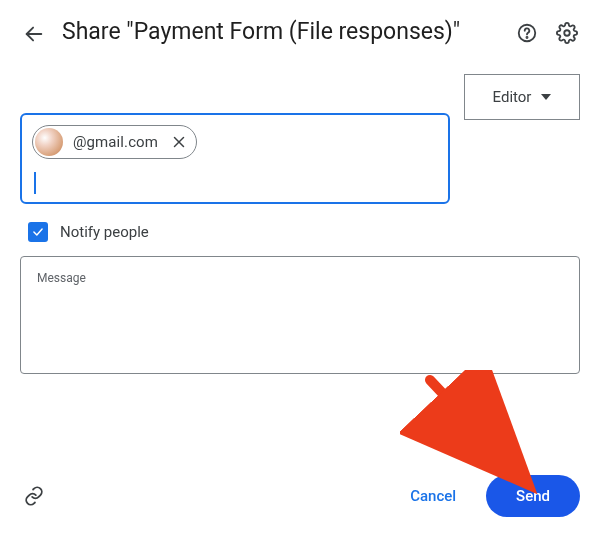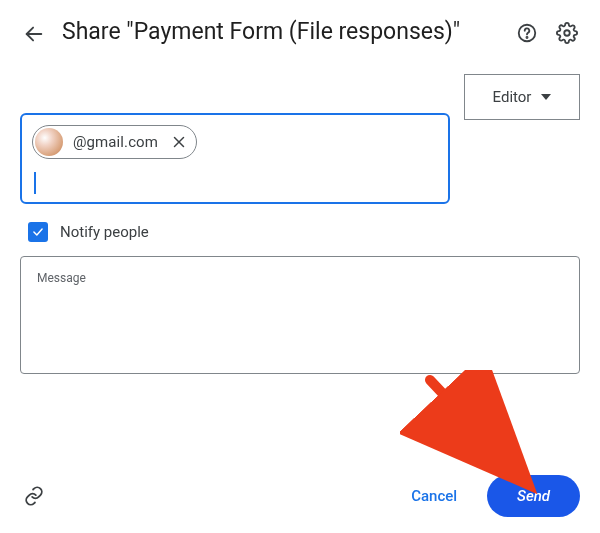--- a/index.html
+++ b/index.html
@@ -83,21 +83,21 @@
     display: flex; align-items: center;
   }
   .link-btn { width: 28px; height: 28px; display:flex; align-items:center; justify-content:center; cursor:pointer; }
   .spacer { flex: 1; }
   .cancel {
     font-size: 15px; font-weight: 500; color: #1a73e8; padding: 10px 22px;
     border-radius: 22px; cursor: pointer;
   }
   .send {
     font-size: 15px; font-weight: 500; color: #fff; background: #1a57e8;
-    padding: 12px 30px; border-radius: 22px; cursor: pointer; margin-left: 8px; font-style: italic;
+    padding: 12px 30px; border-radius: 22px; cursor: pointer; margin-left: 8px;
   }
 
   
   .arrow {
     position: absolute; left: 400px; top: 370px; width: 160px; height: 130px;
     pointer-events: none;
   }
 </style>
 </head>
 <body>

